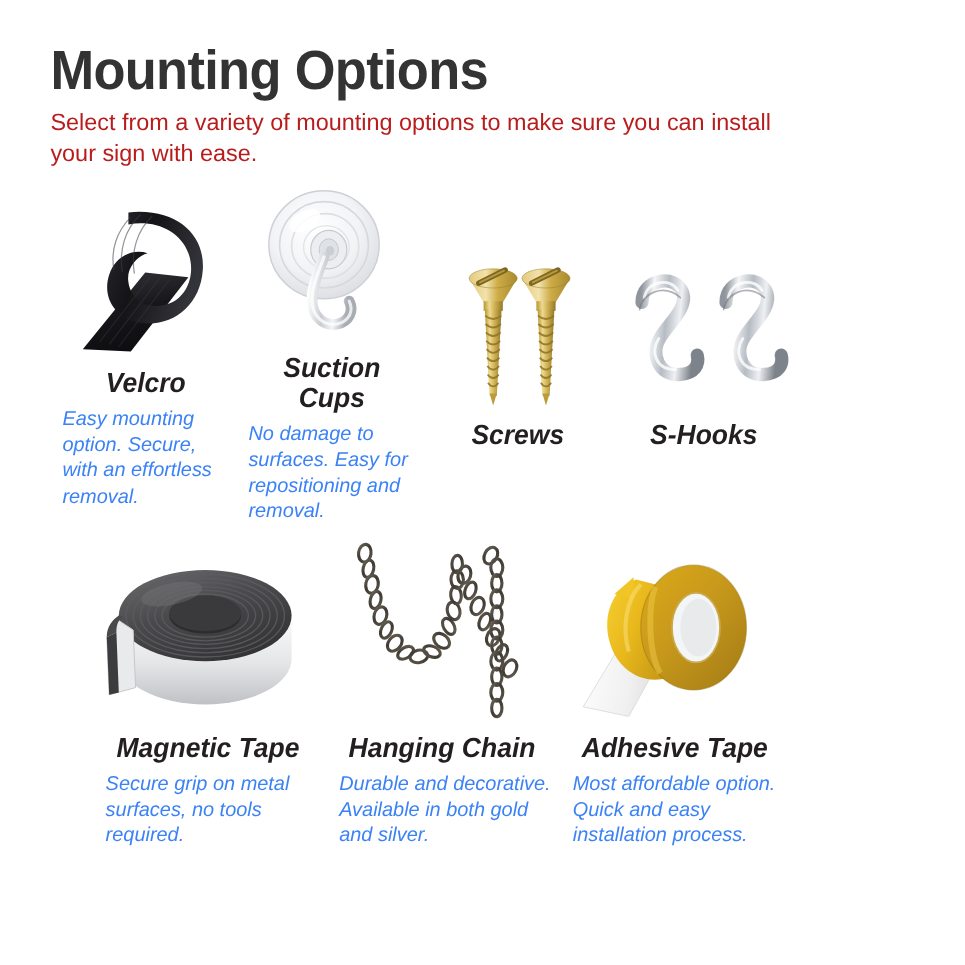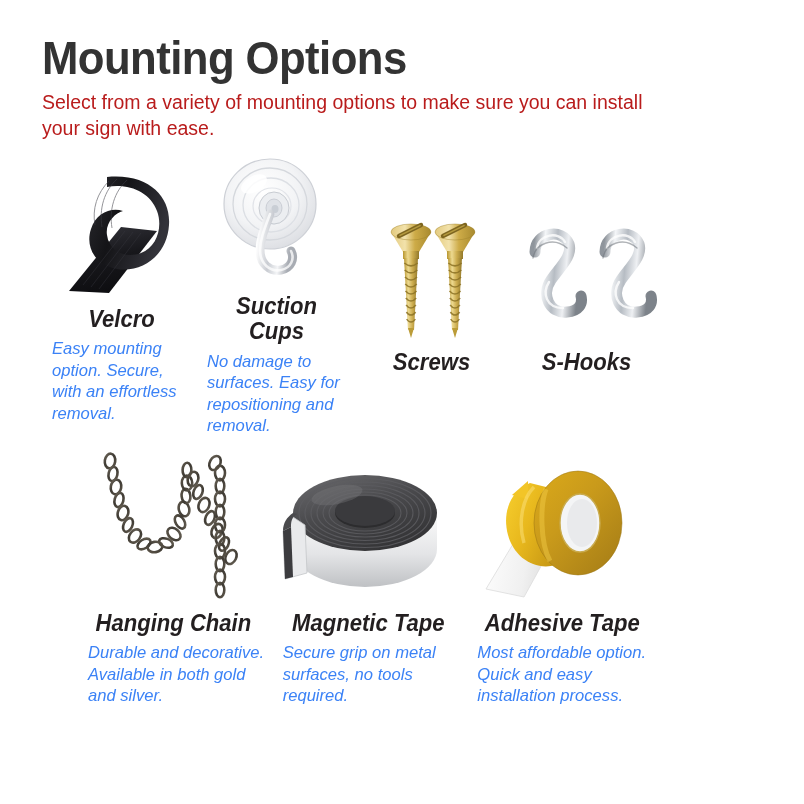--- a/index.html
+++ b/index.html
@@ -290,20 +290,63 @@
     </div>
 
   </div>
 
   <div class="row row-2">
 
     <div class="cell">
       <div class="art">
         <svg width="185" height="150" viewBox="0 0 185 150">
           <defs>
+            <linearGradient id="magTop" x1="0" y1="0" x2="0.6" y2="1">
+              <stop offset="0" stop-color="#6d6d70"></stop>
+              <stop offset="0.5" stop-color="#4a4a4d"></stop>
+              <stop offset="1" stop-color="#343436"></stop>
+            </linearGradient>
+            <linearGradient id="magSide" x1="0" y1="0" x2="0" y2="1">
+              <stop offset="0" stop-color="#fbfbfb"></stop>
+              <stop offset="0.55" stop-color="#e4e5e7"></stop>
+              <stop offset="1" stop-color="#bfc1c4"></stop>
+            </linearGradient>
+          </defs>
+
+          <path d="M18 62 L18 98 A72 38 0 0 0 162 98 L162 62 Z" fill="url(#magSide)"></path>
+
+          <ellipse cx="90" cy="62" rx="72" ry="38" fill="url(#magTop)"></ellipse>
+
+          <g fill="none" stroke="#5d5d61" stroke-width="1.1" opacity="0.85">
+            <ellipse cx="90" cy="62" rx="66" ry="34.5"></ellipse>
+            <ellipse cx="90" cy="62" rx="60" ry="31"></ellipse>
+            <ellipse cx="90" cy="62" rx="54" ry="27.5"></ellipse>
+            <ellipse cx="90" cy="62" rx="48" ry="24"></ellipse>
+            <ellipse cx="90" cy="62" rx="42" ry="21"></ellipse>
+            <ellipse cx="90" cy="62" rx="36" ry="18"></ellipse>
+          </g>
+
+          <ellipse cx="90" cy="62" rx="30" ry="15" fill="#2c2c2e"></ellipse>
+          <ellipse cx="90" cy="60" rx="30" ry="15" fill="#3a3a3d"></ellipse>
+
+          <path d="M18 66 L8 80 L10 128 L32 122 L30 74 Z" fill="#e9eaec" stroke="#c4c6c9" stroke-width="0.8"></path>
+          <path d="M8 80 L10 128 L18 126 L16 76 Z" fill="#3c3c3f"></path>
+          <path d="M18 62 C12 66 8 72 8 80 L16 76 C16 70 17 66 22 63 Z" fill="#4a4a4d"></path>
+
+          <ellipse cx="62" cy="44" rx="26" ry="9" fill="#7b7b7f" opacity="0.35" transform="rotate(-12 62 44)"></ellipse>
+        </svg>
+      </div>
+      <div class="item-title">Magnetic Tape</div>
+      <div class="item-desc">Secure grip on metal surfaces, no tools required.</div>
+    </div>
+
+    <div class="cell">
+      <div class="art">
+        <svg width="185" height="150" viewBox="0 0 185 150">
+          <defs>
             <linearGradient id="linkG" x1="0" y1="0" x2="1" y2="1">
               <stop offset="0" stop-color="#6b6458"></stop>
               <stop offset="0.45" stop-color="#3e3a33"></stop>
               <stop offset="1" stop-color="#5d564a"></stop>
             </linearGradient>
           </defs>
           <g fill="none" stroke="url(#linkG)" stroke-width="2.6">
 
             <ellipse cx="29" cy="10" rx="5.2" ry="7.4" transform="rotate(8 29 10)"></ellipse>
             <ellipse cx="32" cy="23" rx="4.4" ry="7.2" transform="rotate(12 32 23)"></ellipse>
@@ -347,63 +390,20 @@
         </svg>
       </div>
       <div class="item-title">Hanging Chain</div>
       <div class="item-desc">Durable and decorative. Available in both gold and silver.</div>
     </div>
 
     <div class="cell">
       <div class="art">
         <svg width="185" height="150" viewBox="0 0 185 150">
           <defs>
-            <linearGradient id="magTop" x1="0" y1="0" x2="0.6" y2="1">
-              <stop offset="0" stop-color="#6d6d70"></stop>
-              <stop offset="0.5" stop-color="#4a4a4d"></stop>
-              <stop offset="1" stop-color="#343436"></stop>
-            </linearGradient>
-            <linearGradient id="magSide" x1="0" y1="0" x2="0" y2="1">
-              <stop offset="0" stop-color="#fbfbfb"></stop>
-              <stop offset="0.55" stop-color="#e4e5e7"></stop>
-              <stop offset="1" stop-color="#bfc1c4"></stop>
-            </linearGradient>
-          </defs>
-
-          <path d="M18 62 L18 98 A72 38 0 0 0 162 98 L162 62 Z" fill="url(#magSide)"></path>
-
-          <ellipse cx="90" cy="62" rx="72" ry="38" fill="url(#magTop)"></ellipse>
-
-          <g fill="none" stroke="#5d5d61" stroke-width="1.1" opacity="0.85">
-            <ellipse cx="90" cy="62" rx="66" ry="34.5"></ellipse>
-            <ellipse cx="90" cy="62" rx="60" ry="31"></ellipse>
-            <ellipse cx="90" cy="62" rx="54" ry="27.5"></ellipse>
-            <ellipse cx="90" cy="62" rx="48" ry="24"></ellipse>
-            <ellipse cx="90" cy="62" rx="42" ry="21"></ellipse>
-            <ellipse cx="90" cy="62" rx="36" ry="18"></ellipse>
-          </g>
-
-          <ellipse cx="90" cy="62" rx="30" ry="15" fill="#2c2c2e"></ellipse>
-          <ellipse cx="90" cy="60" rx="30" ry="15" fill="#3a3a3d"></ellipse>
-
-          <path d="M18 66 L8 80 L10 128 L32 122 L30 74 Z" fill="#e9eaec" stroke="#c4c6c9" stroke-width="0.8"></path>
-          <path d="M8 80 L10 128 L18 126 L16 76 Z" fill="#3c3c3f"></path>
-          <path d="M18 62 C12 66 8 72 8 80 L16 76 C16 70 17 66 22 63 Z" fill="#4a4a4d"></path>
-
-          <ellipse cx="62" cy="44" rx="26" ry="9" fill="#7b7b7f" opacity="0.35" transform="rotate(-12 62 44)"></ellipse>
-        </svg>
-      </div>
-      <div class="item-title">Magnetic Tape</div>
-      <div class="item-desc">Secure grip on metal surfaces, no tools required.</div>
-    </div>
-
-    <div class="cell">
-      <div class="art">
-        <svg width="185" height="150" viewBox="0 0 185 150">
-          <defs>
             <linearGradient id="tapeFace" x1="0.1" y1="0" x2="0.95" y2="0.9">
               <stop offset="0" stop-color="#d9a81a"></stop>
               <stop offset="0.42" stop-color="#c99a1b"></stop>
               <stop offset="1" stop-color="#a87f17"></stop>
             </linearGradient>
             <linearGradient id="tapeEdge" x1="0" y1="0" x2="1" y2="0.6">
               <stop offset="0" stop-color="#f7cf2e"></stop>
               <stop offset="0.5" stop-color="#e8b81d"></stop>
               <stop offset="1" stop-color="#c99a15"></stop>
             </linearGradient>

